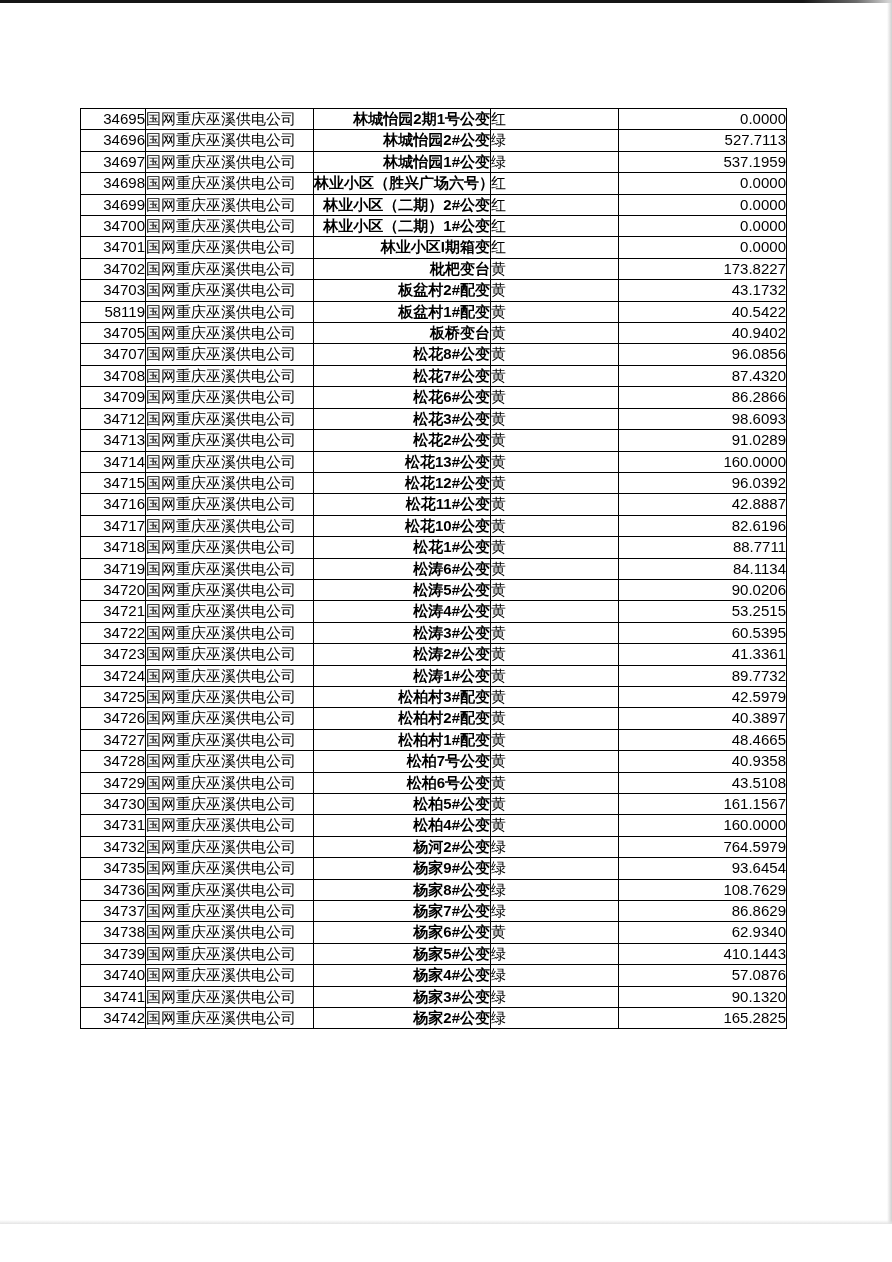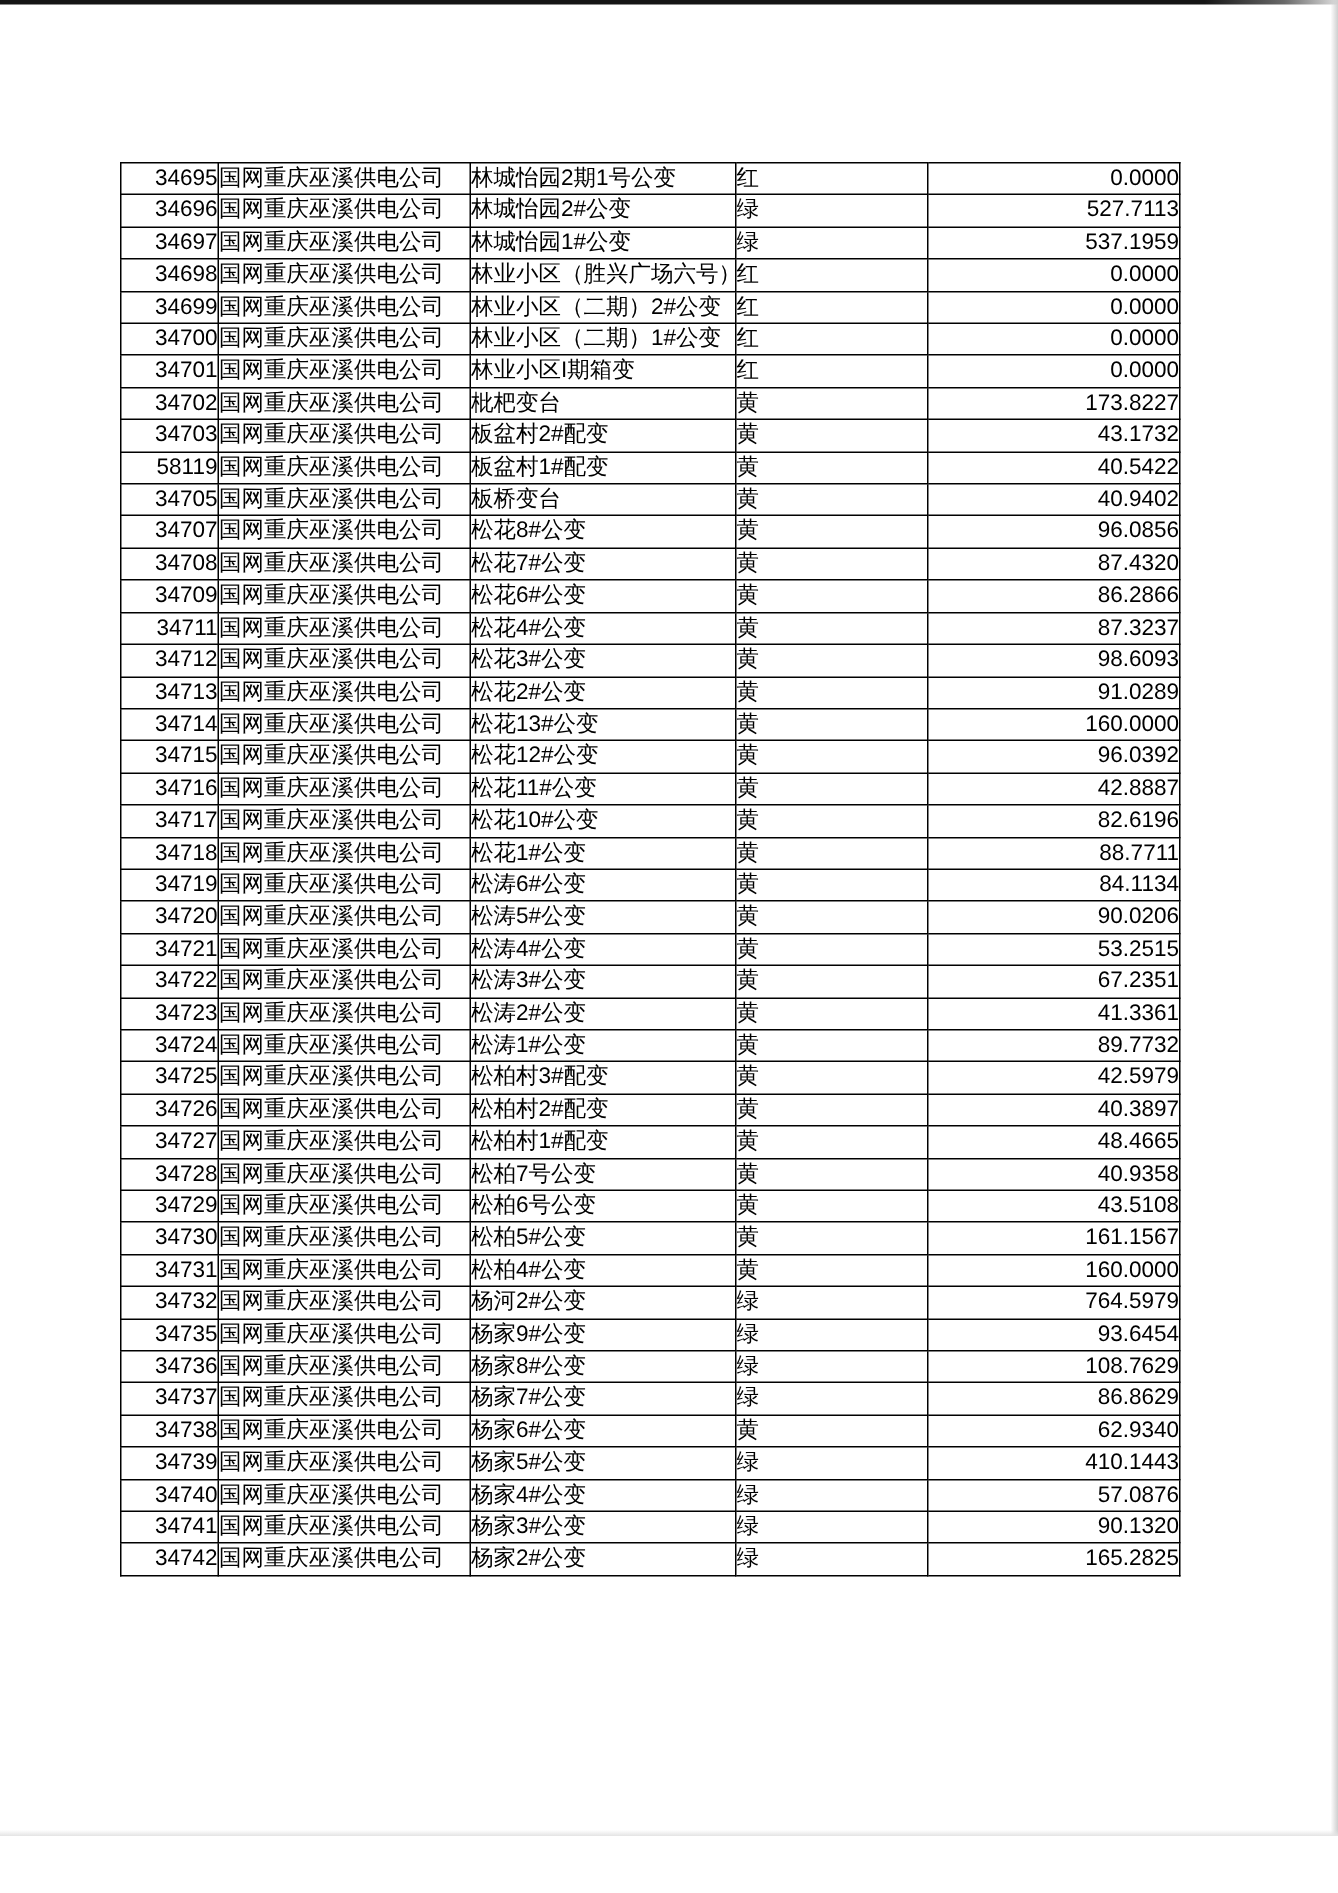--- a/index.html
+++ b/index.html
@@ -43,21 +43,21 @@
     overflow: hidden;
     vertical-align: middle;
   }
   col.w-id      { width: 65px;  }
   col.w-company { width: 168px; }
   col.w-name    { width: 177px; }
   col.w-status  { width: 128px; }
   col.w-value   { width: 168px; }
   td.c-id      { text-align: right; padding-right: 6px; }
   td.c-company { text-align: left;  padding-left: 2px; }
-  td.c-name    { text-align: left;  padding-left: 3px; }
+  td.c-name    { text-align: right;  padding-left: 3px; font-weight: bold; }
   td.c-status  { text-align: left;  padding-left: 4px; }
   td.c-value   { text-align: right; padding-right: 52px; }
 </style>
 </head>
 <body>
 
 <div class="page">
   <div class="scan-top"></div>
   <div class="scan-right"></div>
   <div class="scan-bottom"></div>
@@ -163,27 +163,20 @@
           <td class="c-value">87.4320</td>
         </tr>
         <tr>
           <td class="c-id">34709</td>
           <td class="c-company">国网重庆巫溪供电公司</td>
           <td class="c-name">松花6#公变</td>
           <td class="c-status">黄</td>
           <td class="c-value">86.2866</td>
         </tr>
         <tr>
-          <td class="c-id">34711</td>
-          <td class="c-company">国网重庆巫溪供电公司</td>
-          <td class="c-name">松花4#公变</td>
-          <td class="c-status">黄</td>
-          <td class="c-value">87.3237</td>
-        </tr>
-        <tr>
           <td class="c-id">34712</td>
           <td class="c-company">国网重庆巫溪供电公司</td>
           <td class="c-name">松花3#公变</td>
           <td class="c-status">黄</td>
           <td class="c-value">98.6093</td>
         </tr>
         <tr>
           <td class="c-id">34713</td>
           <td class="c-company">国网重庆巫溪供电公司</td>
           <td class="c-name">松花2#公变</td>
@@ -244,21 +237,21 @@
           <td class="c-company">国网重庆巫溪供电公司</td>
           <td class="c-name">松涛4#公变</td>
           <td class="c-status">黄</td>
           <td class="c-value">53.2515</td>
         </tr>
         <tr>
           <td class="c-id">34722</td>
           <td class="c-company">国网重庆巫溪供电公司</td>
           <td class="c-name">松涛3#公变</td>
           <td class="c-status">黄</td>
-          <td class="c-value">67.2351</td>
+          <td class="c-value">60.5395</td>
         </tr>
         <tr>
           <td class="c-id">34723</td>
           <td class="c-company">国网重庆巫溪供电公司</td>
           <td class="c-name">松涛2#公变</td>
           <td class="c-status">黄</td>
           <td class="c-value">41.3361</td>
         </tr>
         <tr>
           <td class="c-id">34724</td>

